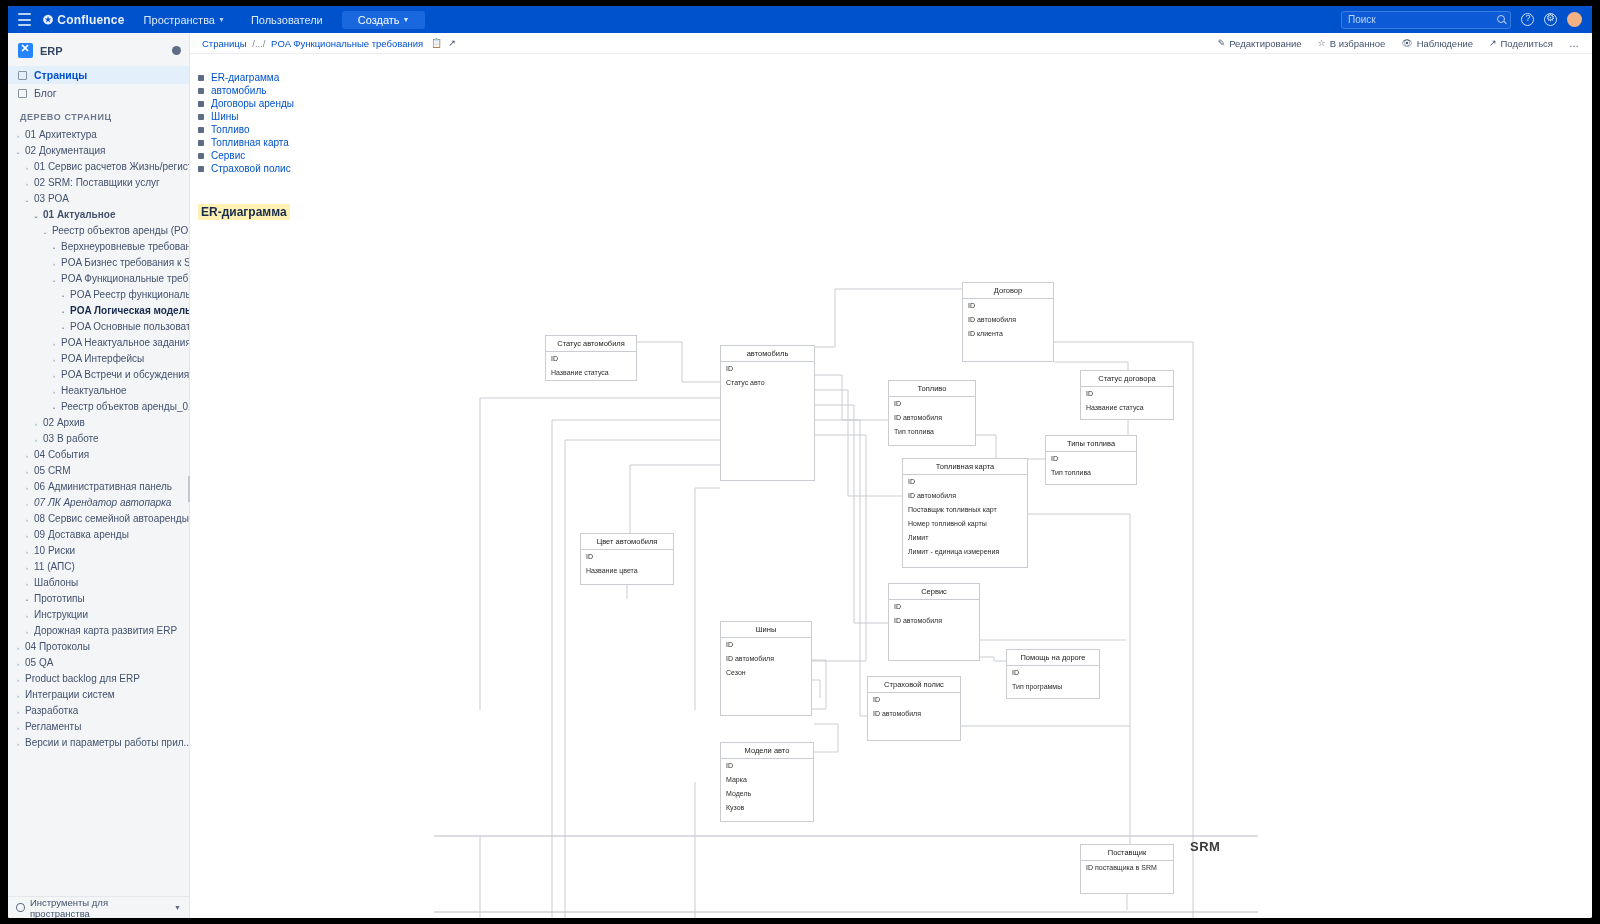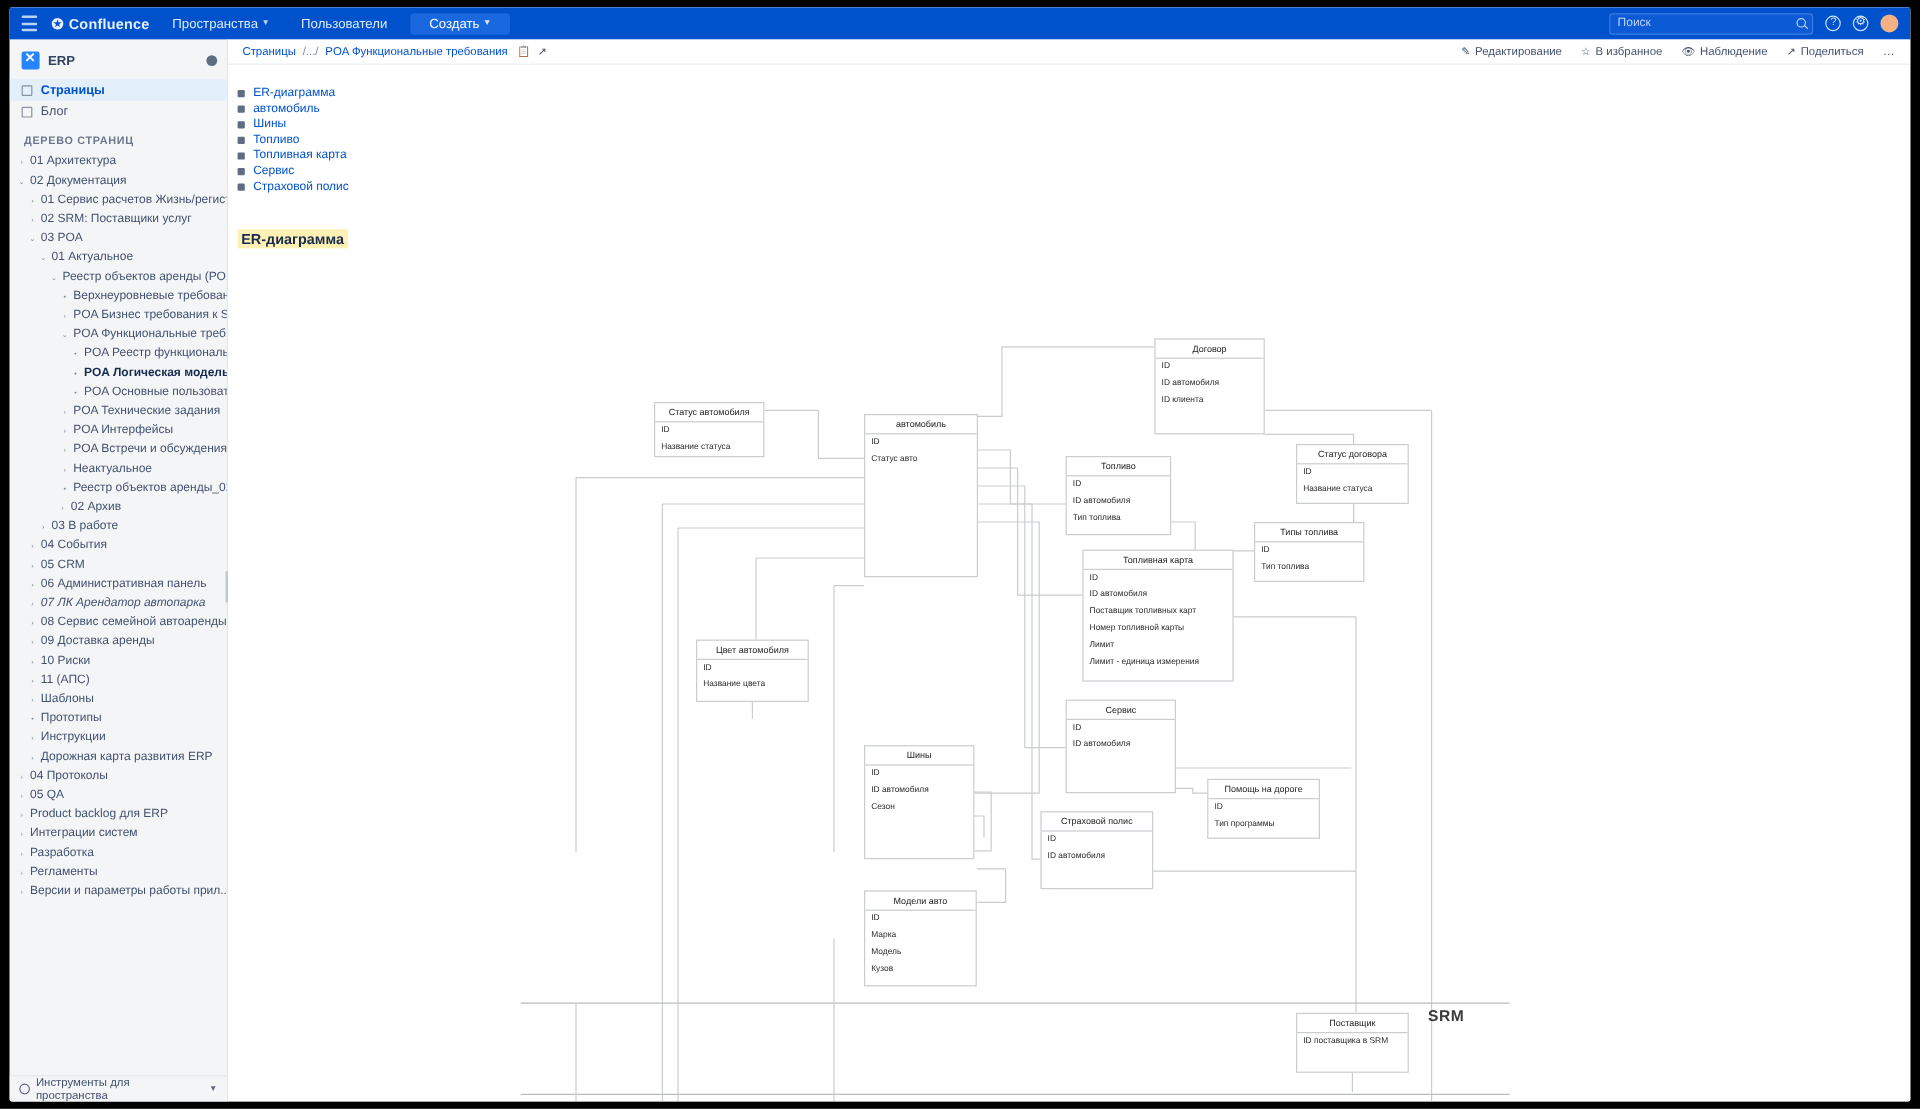--- a/index.html
+++ b/index.html
@@ -179,21 +179,21 @@
             <span>01 Сервис расчетов Жизнь/регистр</span>
           </div>
           <div class="tnode" style="padding-left: 15px;">
             <span class="arrow">›</span>
             <span>02 SRM: Поставщики услуг</span>
           </div>
           <div class="tnode" style="padding-left: 15px;">
             <span class="arrow">⌄</span>
             <span>03 POA</span>
           </div>
-          <div class="tnode" style="padding-left: 24px;">
+          <div class="tnode" style="padding-left: 24px; font-weight: bold;">
             <span class="arrow">⌄</span>
             <span>01 Актуальное</span>
           </div>
           <div class="tnode" style="padding-left: 33px;">
             <span class="arrow">⌄</span>
             <span>Реестр объектов аренды (РО...</span>
           </div>
           <div class="tnode" style="padding-left: 42px;">
             <span class="arrow">•</span>
             <span>Верхнеуровневые требован...</span>
@@ -213,39 +213,39 @@
           <div class="tnode cur" style="padding-left: 51px;">
             <span class="arrow">•</span>
             <span>POA Логическая модель...</span>
           </div>
           <div class="tnode" style="padding-left: 51px;">
             <span class="arrow">•</span>
             <span>POA Основные пользовате...</span>
           </div>
           <div class="tnode" style="padding-left: 42px;">
             <span class="arrow">›</span>
-            <span>POA Технические задания</span>
+            <span>POA Неактуальное задания</span>
           </div>
           <div class="tnode" style="padding-left: 42px;">
             <span class="arrow">›</span>
             <span>POA Интерфейсы</span>
           </div>
           <div class="tnode" style="padding-left: 42px;">
             <span class="arrow">›</span>
             <span>POA Встречи и обсуждения</span>
           </div>
           <div class="tnode" style="padding-left: 42px;">
             <span class="arrow">›</span>
             <span>Неактуальное</span>
           </div>
           <div class="tnode" style="padding-left: 42px;">
             <span class="arrow">•</span>
             <span>Реестр объектов аренды_01</span>
           </div>
-          <div class="tnode" style="padding-left: 40px;">
+          <div class="tnode" style="padding-left: 24px;">
             <span class="arrow">›</span>
             <span>02 Архив</span>
           </div>
           <div class="tnode" style="padding-left: 24px;">
             <span class="arrow">›</span>
             <span>03 В работе</span>
           </div>
           <div class="tnode" style="padding-left: 15px;">
             <span class="arrow">›</span>
             <span>04 События</span>
@@ -370,20 +370,24 @@
             <li>
               <span class="bullet"></span>
               <a href="#">ER-диаграмма</a>
             </li>
             <li>
               <span class="bullet"></span>
               <a href="#">автомобиль</a>
             </li>
             <li>
               <span class="bullet"></span>
+              <a href="#">Договоры аренды</a>
+            </li>
+            <li>
+              <span class="bullet"></span>
               <a href="#">Шины</a>
             </li>
             <li>
               <span class="bullet"></span>
               <a href="#">Топливо</a>
             </li>
             <li>
               <span class="bullet"></span>
               <a href="#">Топливная карта</a>
             </li>

